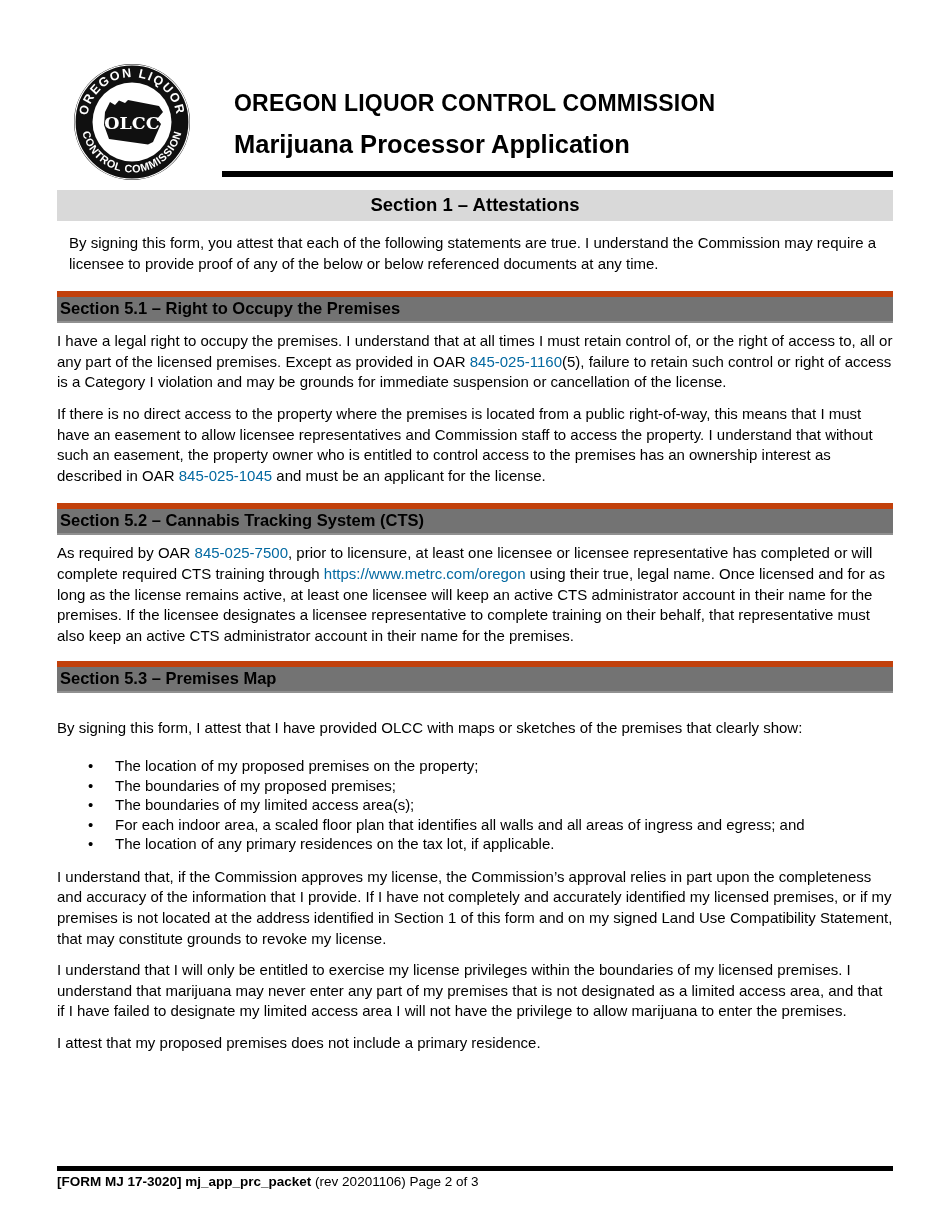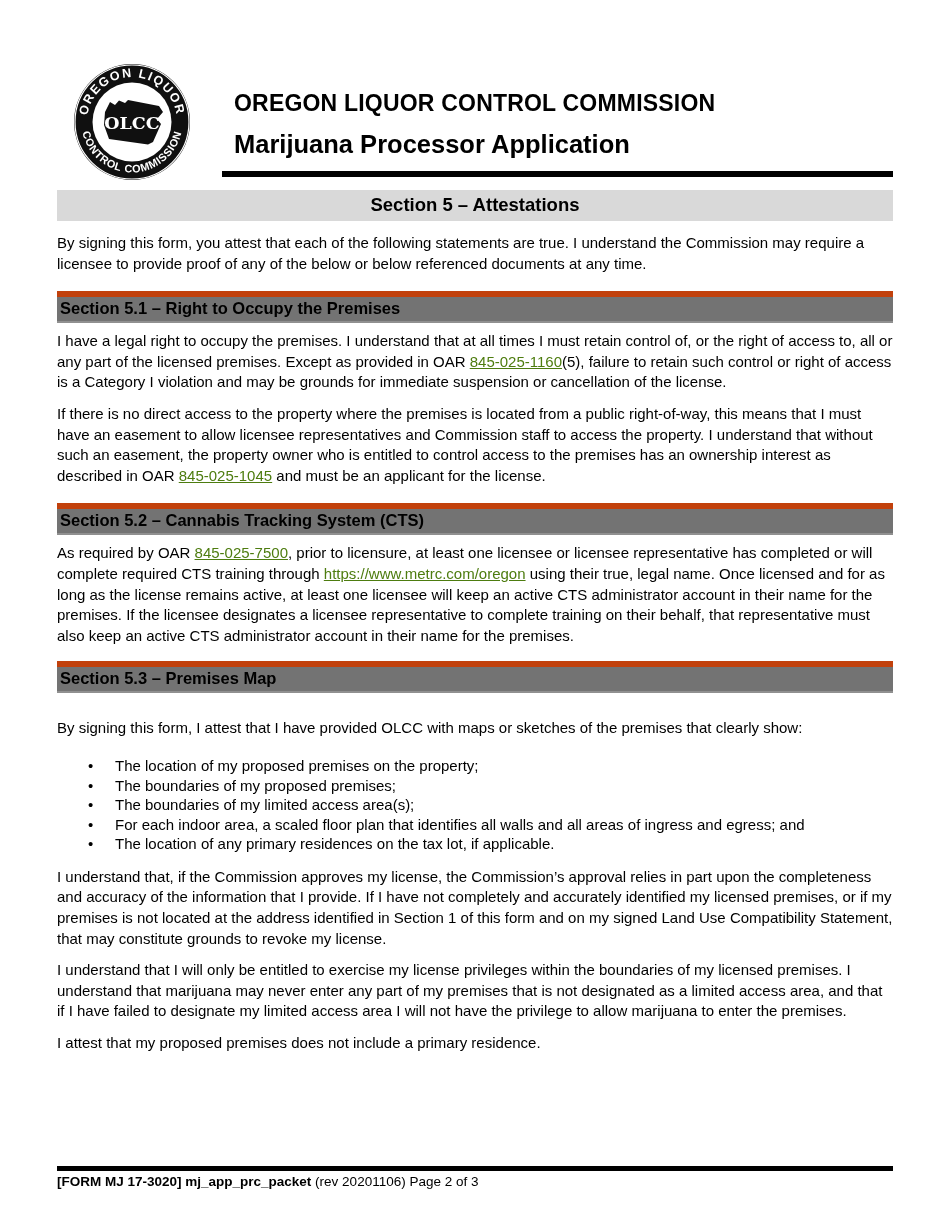--- a/index.html
+++ b/index.html
@@ -27,24 +27,23 @@
     margin-top:8px;
     background:#d9d9d9;
     text-align:center;
     font-weight:bold;
     font-size:18.5px;
     padding:4px 0 5px 0;
   }
 
   
   p.body { font-size:15px; line-height:20.6px; margin-top:11px; }
-  p.body.first { margin-top:12px; }
+  p.body.first { margin-top:12px;margin-left:12px; }
   a.doclink, span.doclink {
-    color:#4d7c0f;
-    text-decoration:underline;
+    color:#0369a1;
     cursor:pointer;
   }
 
   
   .subheader {
     margin-top:17px;
     background:#737373;
     border-top:6px solid #c2410c;
     border-bottom:2px solid #909090;
     font-weight:bold;
@@ -106,21 +105,21 @@
           <text x="60" y="66.5" text-anchor="middle" fill="#ffffff" font-family="DejaVu Serif, serif" font-weight="bold" font-size="17.5">OLCC</text>
         </svg>
       </div>
       <div class="title-col">
         <div class="agency-name">OREGON LIQUOR CONTROL COMMISSION</div>
         <div class="form-title">Marijuana Processor Application</div>
         <hr class="title-rule">
       </div>
     </div>
 
-    <div class="section-bar">Section 5 – Attestations</div>
+    <div class="section-bar">Section 1 – Attestations</div>
 
     <p class="body first">By signing this form, you attest that each of the following statements are true. I understand the Commission may require a licensee to provide proof of any of the below or below referenced documents at any time.</p>
 
     <div class="subheader">Section 5.1 – Right to Occupy the Premises</div>
     <p class="body" style="margin-top:8px;"><span>I have a legal right to occupy the premises. I understand that at all times I must retain control of, or the right of access to, all or any part of the licensed premises. Except as provided in OAR </span><a class="doclink">845-025-1160</a><span>(5), failure to retain such control or right of access is a Category I violation and may be grounds for immediate suspension or cancellation of the license.</span></p>
     <p class="body"><span>If there is no direct access to the property where the premises is located from a public right-of-way, this means that I must have an easement to allow licensee representatives and Commission staff to access the property. I understand that without such an easement, the property owner who is entitled to control access to the premises has an ownership interest as described in OAR </span><a class="doclink">845-025-1045</a><span> and must be an applicant for the license.</span></p>
 
     <div class="subheader">Section 5.2 – Cannabis Tracking System (CTS)</div>
     <p class="body" style="margin-top:8px;"><span>As required by OAR </span><a class="doclink">845-025-7500</a><span>, prior to licensure, at least one licensee or licensee representative has completed or will complete required CTS training through </span><a class="doclink">https://www.metrc.com/oregon</a><span> using their true, legal name. Once licensed and for as long as the license remains active, at least one licensee will keep an active CTS administrator account in their name for the premises. If the licensee designates a licensee representative to complete training on their behalf, that representative must also keep an active CTS administrator account in their name for the premises.</span></p>
 

